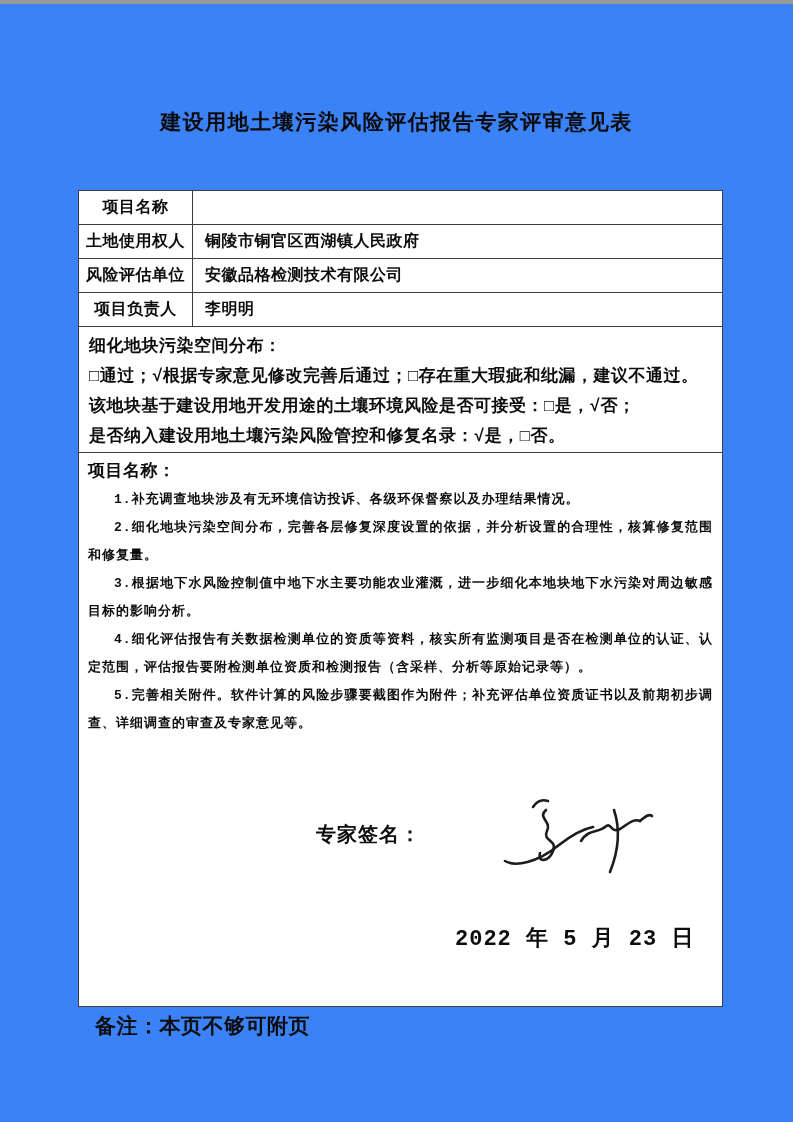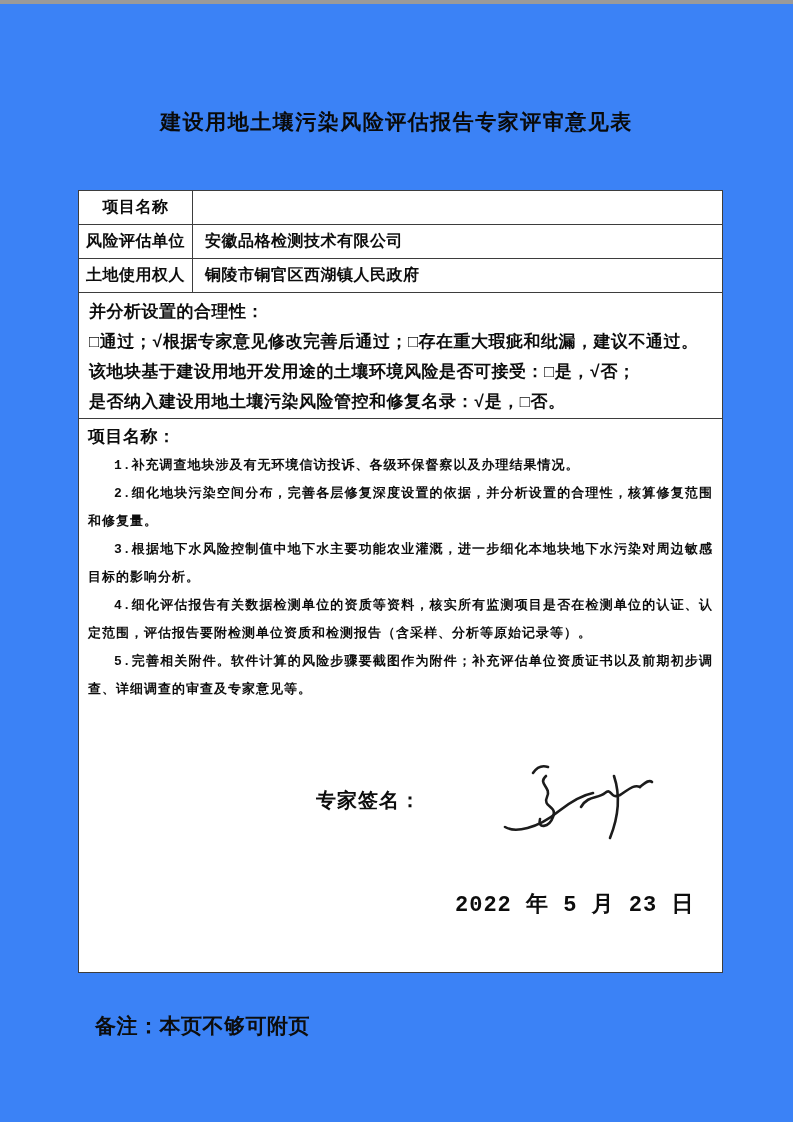--- a/index.html
+++ b/index.html
@@ -132,32 +132,36 @@
 
   <h1 class="title">建设用地土壤污染风险评估报告专家评审意见表</h1>
 
   <div class="doc-table">
 
     <div class="info-row">
       <div class="info-label">项目名称</div>
     </div>
 
     <div class="info-row">
+      <div class="info-label">土地使用权人</div>
+      <div class="info-value">铜陵市铜官区西湖镇人民政府</div>
+    </div>
+
+    <div class="info-row">
       <div class="info-label">风险评估单位</div>
       <div class="info-value">安徽品格检测技术有限公司</div>
     </div>
 
     <div class="info-row">
-      <div class="info-label">土地使用权人</div>
-      <div class="info-value">铜陵市铜官区西湖镇人民政府</div>
+      <div class="info-label">项目负责人</div>
+      <div class="info-value">李明明</div>
     </div>
 
-
     <div class="eval-cell">
-      <p>并分析设置的合理性：</p>
+      <p>细化地块污染空间分布：</p>
       <p>□通过；√根据专家意见修改完善后通过；□存在重大瑕疵和纰漏，建议不通过。</p>
       <p>该地块基于建设用地开发用途的土壤环境风险是否可接受：□是，√否；</p>
       <p>是否纳入建设用地土壤污染风险管控和修复名录：√是，□否。</p>
     </div>
 
     <div class="opinion-cell">
       <p class="op-head">项目名称：</p>
       <p class="op-item">1.补充调查地块涉及有无环境信访投诉、各级环保督察以及办理结果情况。</p>
       <p class="op-item">2.细化地块污染空间分布，完善各层修复深度设置的依据，并分析设置的合理性，核算修复范围和修复量。</p>
       <p class="op-item">3.根据地下水风险控制值中地下水主要功能农业灌溉，进一步细化本地块地下水污染对周边敏感目标的影响分析。</p>

